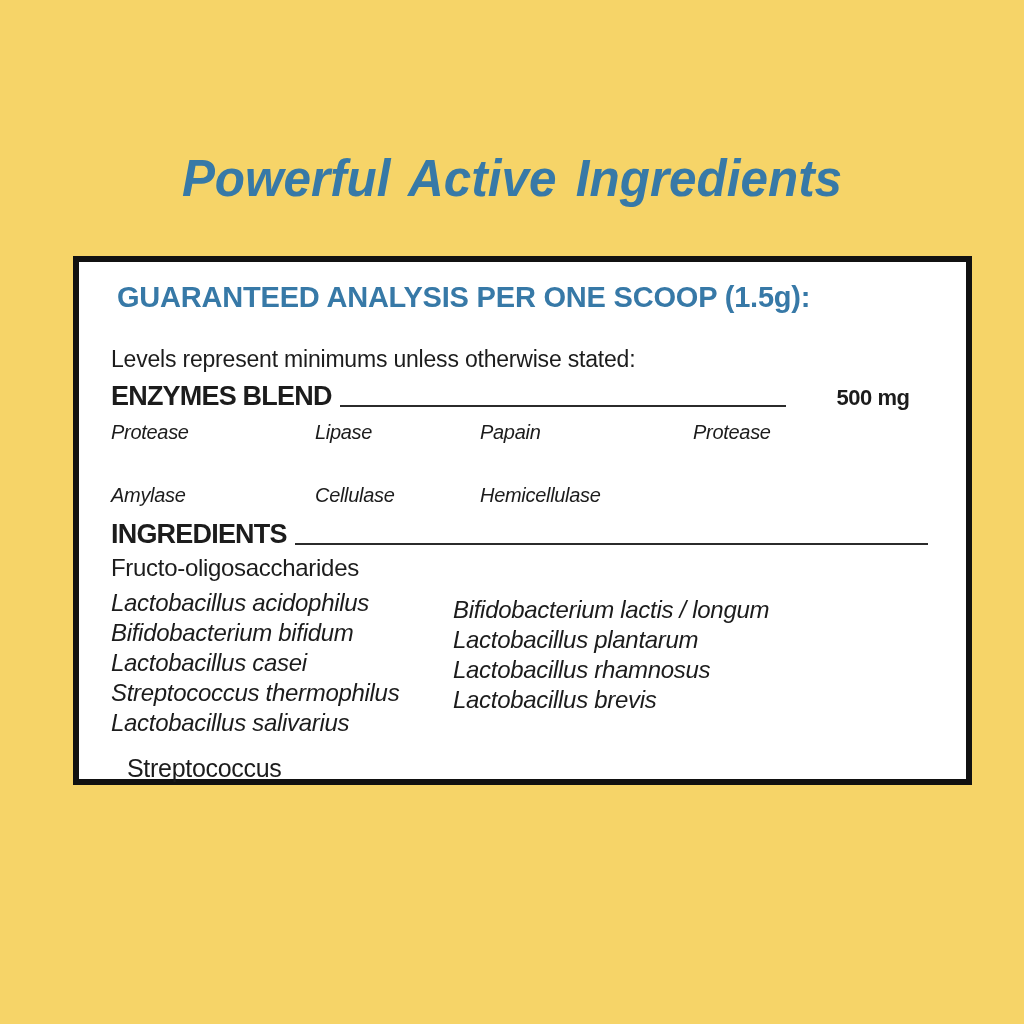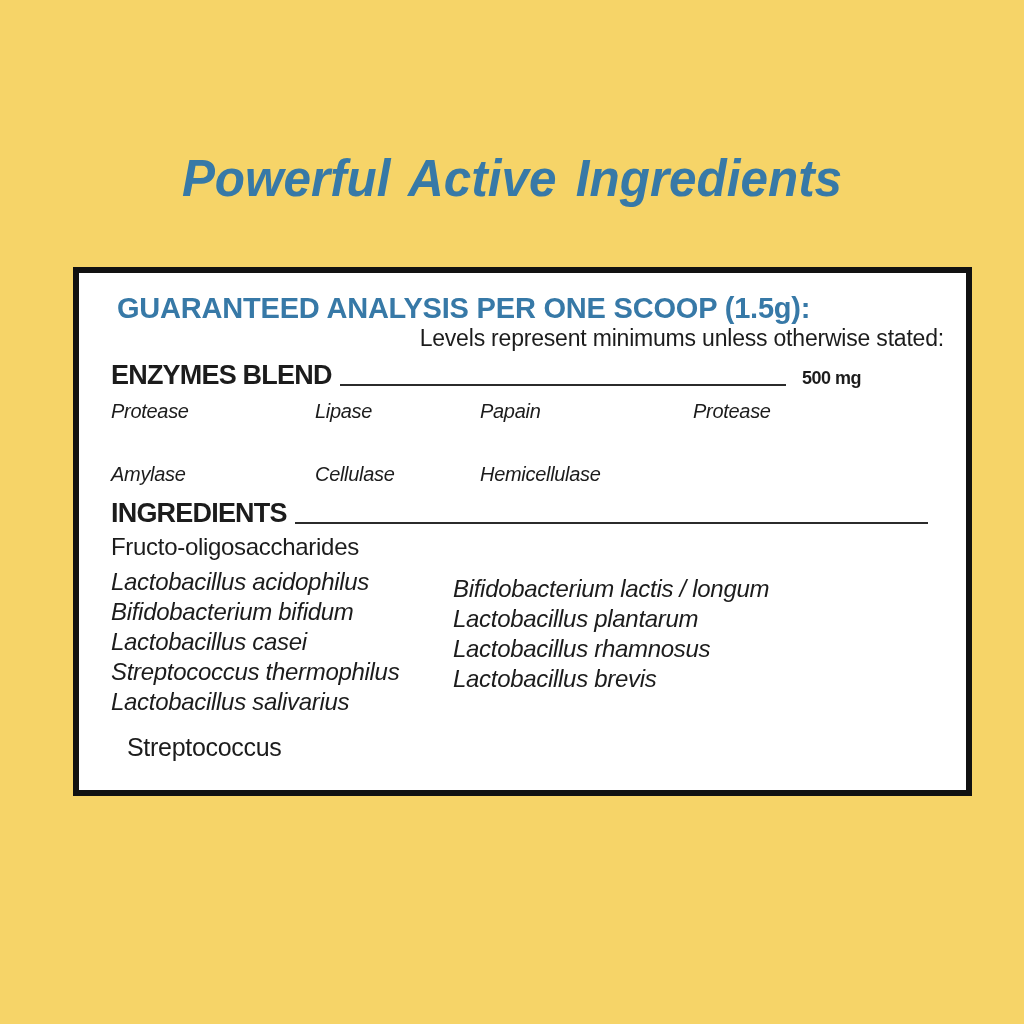--- a/index.html
+++ b/index.html
@@ -31,67 +31,66 @@
     color:var(--accent-blue);
     word-spacing:6px;
     letter-spacing:0px;
     transform:scaleX(0.95);
     transform-origin:center;
     white-space:nowrap;
   }
   .panel{
     position:absolute;
     left:73px;
-    top:267px;
+    top:256px;
     width:899px;
     height:529px;
     background:var(--panel-bg);
     border:6px solid var(--panel-border);
     padding:20px 22px 18px 32px;
   }
   .panel-heading{
     font-size:29px;
     font-weight:bold;
     color:var(--accent-blue);
     letter-spacing:-0.2px;
     line-height:1.1;
     padding-left:6px;
   }
   .note{
-    margin-top:0;
+    margin-top:32px;
     font-size:23px;
     line-height:1.2;
     letter-spacing:-0.2px;
-    text-align:right;
   }
   .blend-row{
     display:flex;
     align-items:baseline;
   }
   .blend-row .label{
     font-size:27px;
     font-weight:bold;
     letter-spacing:-0.8px;
     white-space:nowrap;
     text-align:right;
   }
   .fill-line{
     flex:1;
     border-bottom:2px solid var(--rule);
     align-self:flex-end;
     margin:0 16px 5px 8px;
     height:1px;
   }
   .blend-row .amount{
-    font-size:18px;
+    font-size:22px;
     font-weight:bold;
     letter-spacing:-0.5px;
     white-space:nowrap;
     min-width:142px;
-    text-align:left;
+    text-align:center;
   }
   .row-enzymes{margin-top:8px;}
   .enzymes-grid{
     margin-top:6px;
     display:grid;
     grid-template-columns:169px 130px 178px 1fr;
     row-gap:2px;
     font-size:20px;
     font-style:italic;
     letter-spacing:-0.3px;

